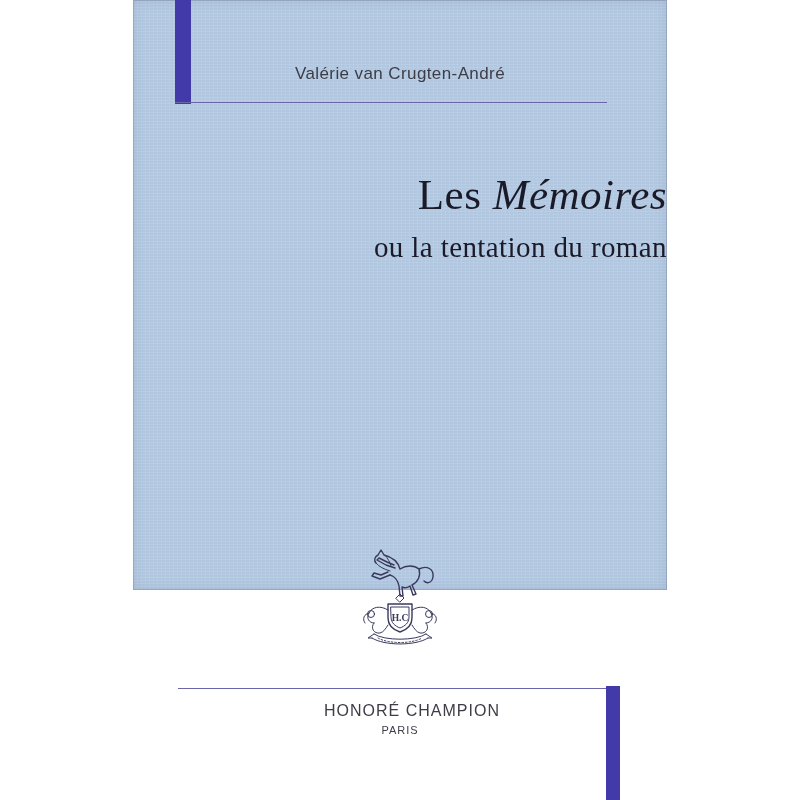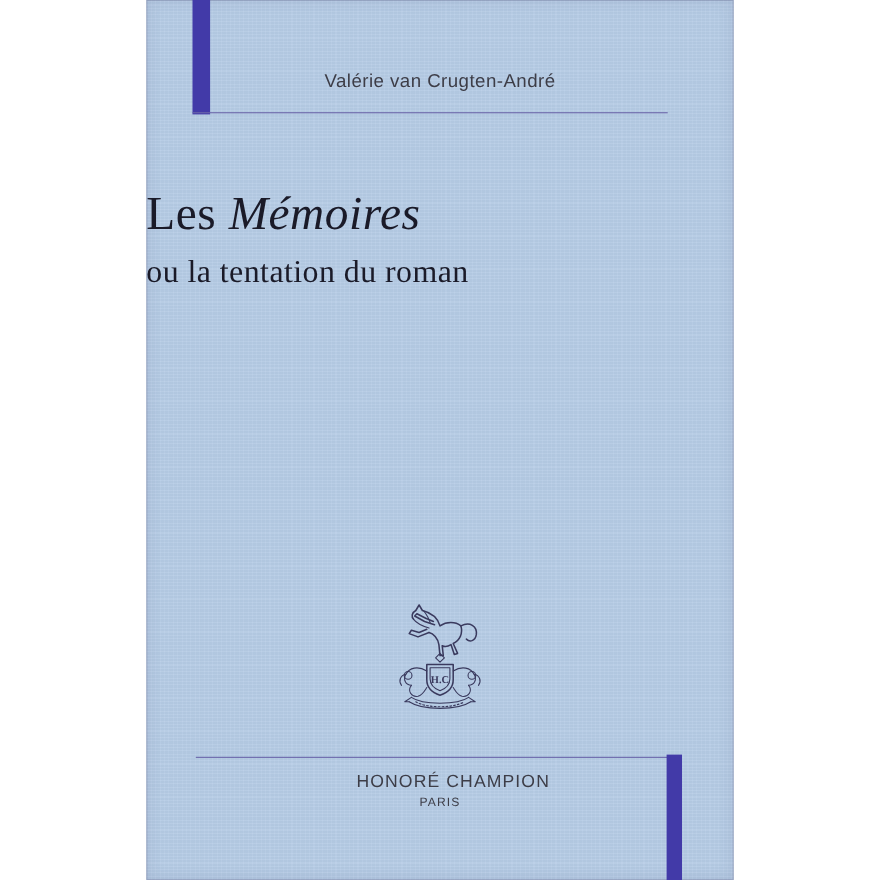--- a/index.html
+++ b/index.html
@@ -14,21 +14,21 @@
   *{margin:0;padding:0;box-sizing:border-box;}
   html,body{width:800px;height:800px;overflow:hidden;}
   body{
     background:var(--page-background);
     font-family:"Liberation Sans", sans-serif;
     position:relative;
   }
   .cover{
     position:absolute;
     left:133px; top:0;
-    width:534px; height:800px;
+    width:534px; height:590px;
     background:
       repeating-linear-gradient(0deg, rgba(255,255,255,0.05) 0 1px, rgba(0,0,0,0.015) 1px 3px),
       repeating-linear-gradient(90deg, rgba(255,255,255,0.04) 0 1px, rgba(0,0,0,0.01) 1px 4px),
       var(--cover-background);
     box-shadow: inset 0 0 0 1px rgba(80,80,120,0.25), inset 0 0 14px rgba(60,60,110,0.12);
     padding-left: 40px;
   }
   .top-accent-bar{
     position:absolute; left:42px; top:0;
     width:16px; height:104px;
@@ -40,21 +40,21 @@
     background:var(--rule-line);
   }
   .author{
     position:absolute; left:0; top:64px; width:100%;
     text-align:center;
     font-size:17px; letter-spacing:0.4px;
     color:var(--text-ink);
   }
   .title-block{
     position:absolute; left:0; top:167px; width:100%;
-    text-align:left;
+    text-align:right;
     font-family:"Liberation Serif", serif;
     color:var(--title-ink);
     font-weight:500;
   }
   .title-line{ font-size:43px; line-height:55px; letter-spacing:0.5px; font-weight:inherit;}
   .title-line .italic{ font-style:italic; }
   .subtitle{ font-size:29px; line-height:50px; letter-spacing:0.4px; font-weight:inherit;}
   .emblem{
     position:absolute; left:50%; top:548px;
     transform:translateX(-50%);

